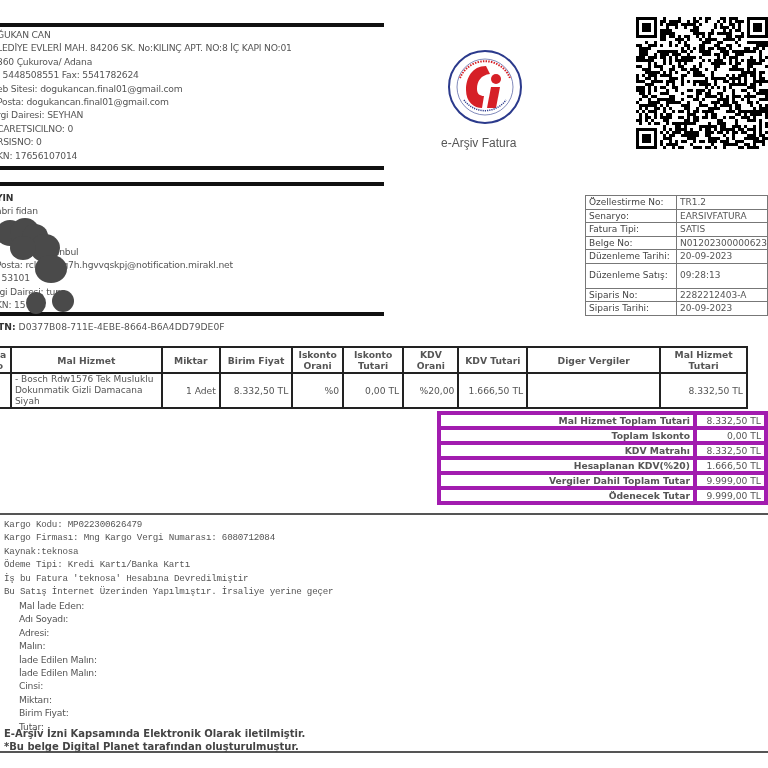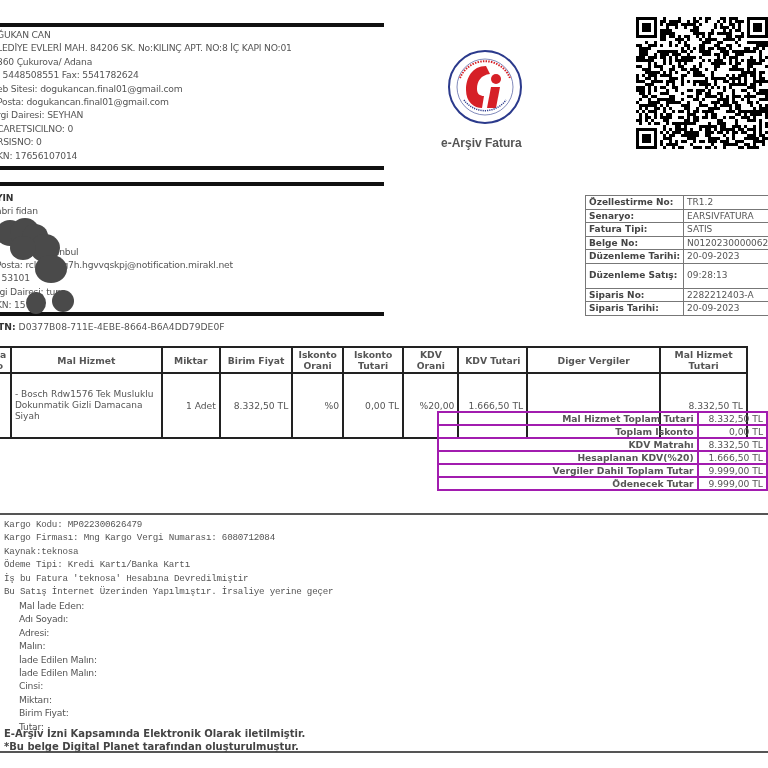--- a/index.html
+++ b/index.html
@@ -8,40 +8,40 @@
   .abs { position:absolute; }
   .rule { position:absolute; left:0; background:#111; }
   .thick { height:4px; }
   .line { font-size:9.2px; line-height:13.4px; white-space:nowrap; color:#555; letter-spacing:-0.2px; }
   .seller { left:-3px; top:28px; }
   .buyer { left:-4px; top:191px; }
   .bold { font-weight:bold; color:#333; }
   .redact { position:absolute; background:#4a4a4a; border-radius:50%; }
   
   .logo { left:446px; top:48px; width:78px; height:78px; }
-  .logo-caption { left:441px; top:136px; font-size:12px; font-weight:bold; color:#555; font-family:"Liberation Sans", sans-serif; }
+  .logo-caption { left:441px; top:136px; font-size:12px; font-weight:normal; color:#555; font-family:"Liberation Sans", sans-serif; }
   
   .qr { left:636px; top:12px; width:132px; height:142px; }
   
   table { border-collapse:collapse; }
   .info { position:absolute; left:585px; top:195px; font-size:9px; }
   .info td { border:1px solid #777; padding:0 3px; height:12.5px; color:#555; white-space:nowrap; }
-  .info td.k { font-weight:bold; color:#444; width:90px; }
+  .info td.k { font-weight:normal; color:#444; width:90px; }
   .info td.v { width:84px; }
   .info tr.tall td { height:24px; line-height:11px; }
   
   .ettn { left:-2px; top:321px; font-size:9.2px; color:#555; white-space:nowrap; }
   
   .items { position:absolute; left:-20px; top:346px; font-size:9.2px; }
   .items th { border:2px solid #222; background:#fff; color:#555; font-weight:bold; height:24px; padding:0 3px; line-height:11px; text-align:center; }
-  .items td { border:2px solid #222; color:#555; height:22px; padding:15px 3px; line-height:11px; text-align:right; white-space:nowrap; }
+  .items td { border:2px solid #222; color:#555; height:22px; padding:0 3px; line-height:11px; text-align:right; white-space:nowrap; }
   .items td.desc { text-align:left; white-space:normal; font-size:9px; }
   
   .totals { position:absolute; left:437px; top:411px; font-size:9.2px; }
-  .totals td { border:2px solid #a21caf; height:11px; padding:0 3px; line-height:11px; white-space:nowrap; }
+  .totals td { border:4px solid #a21caf; height:11px; padding:0 3px; line-height:11px; white-space:nowrap; }
   .totals td.k { width:262px; text-align:right; font-weight:bold; color:#555; }
   .totals td.v { width:62px; text-align:right; color:#555; }
   .notes { left:4px; top:518px;font-family:Liberation Mono, monospace; }
   .returns { left:19px; top:599px; }
   .footer { left:4px; top:727px; font-size:10px; line-height:13px; font-weight:bold; color:#444; white-space:nowrap; }
 </style>
 </head>
 <body>
 
 <div class="rule thick" style="top:23px; width:384px;"></div>

